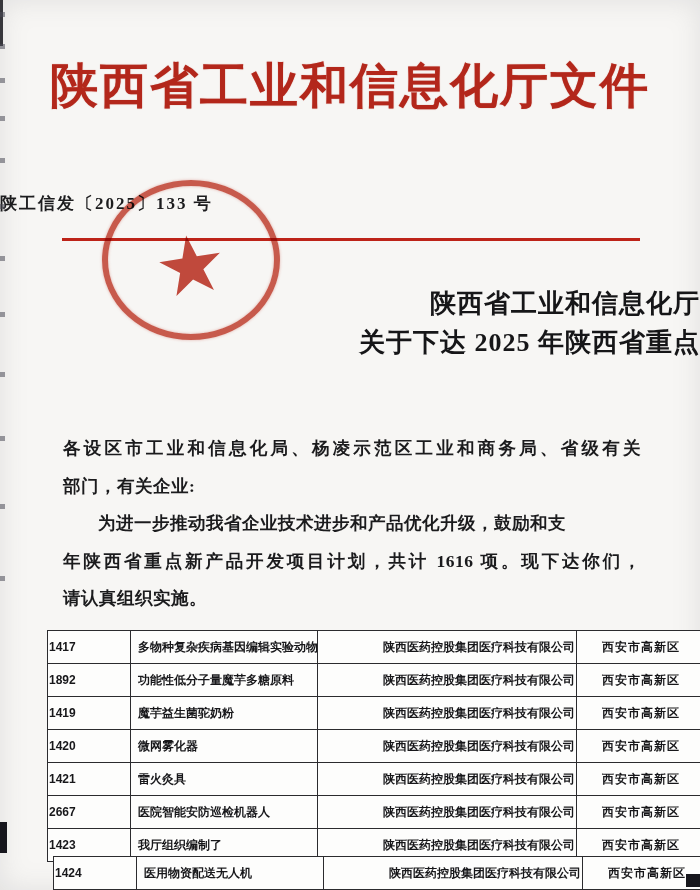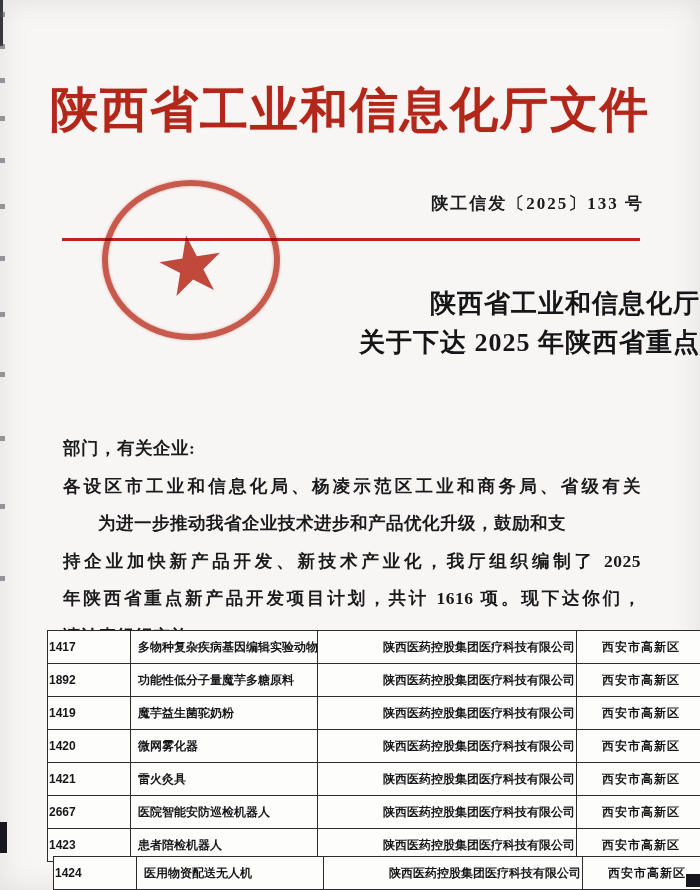--- a/index.html
+++ b/index.html
@@ -8,26 +8,25 @@
     background:#f7f6f4;overflow:hidden;
     font-family:"Liberation Serif", serif;
     box-shadow:inset 0 0 28px rgba(120,120,130,.18);
   }
   
   .masthead{
     position:absolute;top:54px;left:0;width:100%;
     text-align:center;font-weight:bold;font-size:48px;letter-spacing:2px;
     color:#b3271b;text-shadow:0 0 1px rgba(179,39,27,.55);
     font-family:"Liberation Serif", serif;
-    margin-top:24px;
   }
   
   .doc-number{
     position:absolute;top:192px;left:0;width:92%;
-    text-align:right;font-size:17px;font-weight:bold;color:#1c1c1e;
+    text-align:left;font-size:17px;font-weight:bold;color:#1c1c1e;
     letter-spacing:2px;
   }
   
   .red-rule{
     position:absolute;left:62px;right:60px;top:238px;height:3px;
     background:#bd2318;
   }
   
   .seal{
     position:absolute;left:102px;top:180px;width:166px;height:148px;
@@ -93,24 +92,23 @@
   <div class="seal">
     <span class="seal-star">★</span>
   </div>
 
   <div class="notice-title">
     <div>陕西省工业和信息化厅</div>
     <div>关于下达 2025 年陕西省重点</div>
   </div>
 
   <div class="body-text">
+    <div class="body-line fill">各设区市工业和信息化局、杨凌示范区工业和商务局、省级有关</div>
     <div class="body-line">部门，有关企业:</div>
-    <div class="body-line fill">各设区市工业和信息化局、杨凌示范区工业和商务局、省级有关</div>
     <div class="body-line indent">为进一步推动我省企业技术进步和产品优化升级，鼓励和支</div>
-    <div class="body-line fill">持企业加快新产品开发、新技术产业化，我厅组织编制了 2025</div>
     <div class="body-line fill">年陕西省重点新产品开发项目计划，共计 1616 项。现下达你们，</div>
     <div class="body-line">请认真组织实施。</div>
   </div>
 
   <table class="projects seg1">
     <tbody>
         <tr>
     <td class="c-no">1417</td>
     <td class="c-product">多物种复杂疾病基因编辑实验动物模型</td>
     <td class="c-company">陕西医药控股集团医疗科技有限公司</td>
@@ -141,21 +139,21 @@
     <td class="c-region">西安市高新区</td>
   </tr>
         <tr>
     <td class="c-no">2667</td>
     <td class="c-product">医院智能安防巡检机器人</td>
     <td class="c-company">陕西医药控股集团医疗科技有限公司</td>
     <td class="c-region">西安市高新区</td>
   </tr>
         <tr>
     <td class="c-no">1423</td>
-    <td class="c-product">患者陪检机器人</td>
+    <td class="c-product">我厅组织编制了</td>
     <td class="c-company">陕西医药控股集团医疗科技有限公司</td>
     <td class="c-region">西安市高新区</td>
   </tr>
       </tbody>
   </table>
 
   <table class="projects seg2">
     <tbody>
         <tr>
     <td class="c-no">1424</td>

